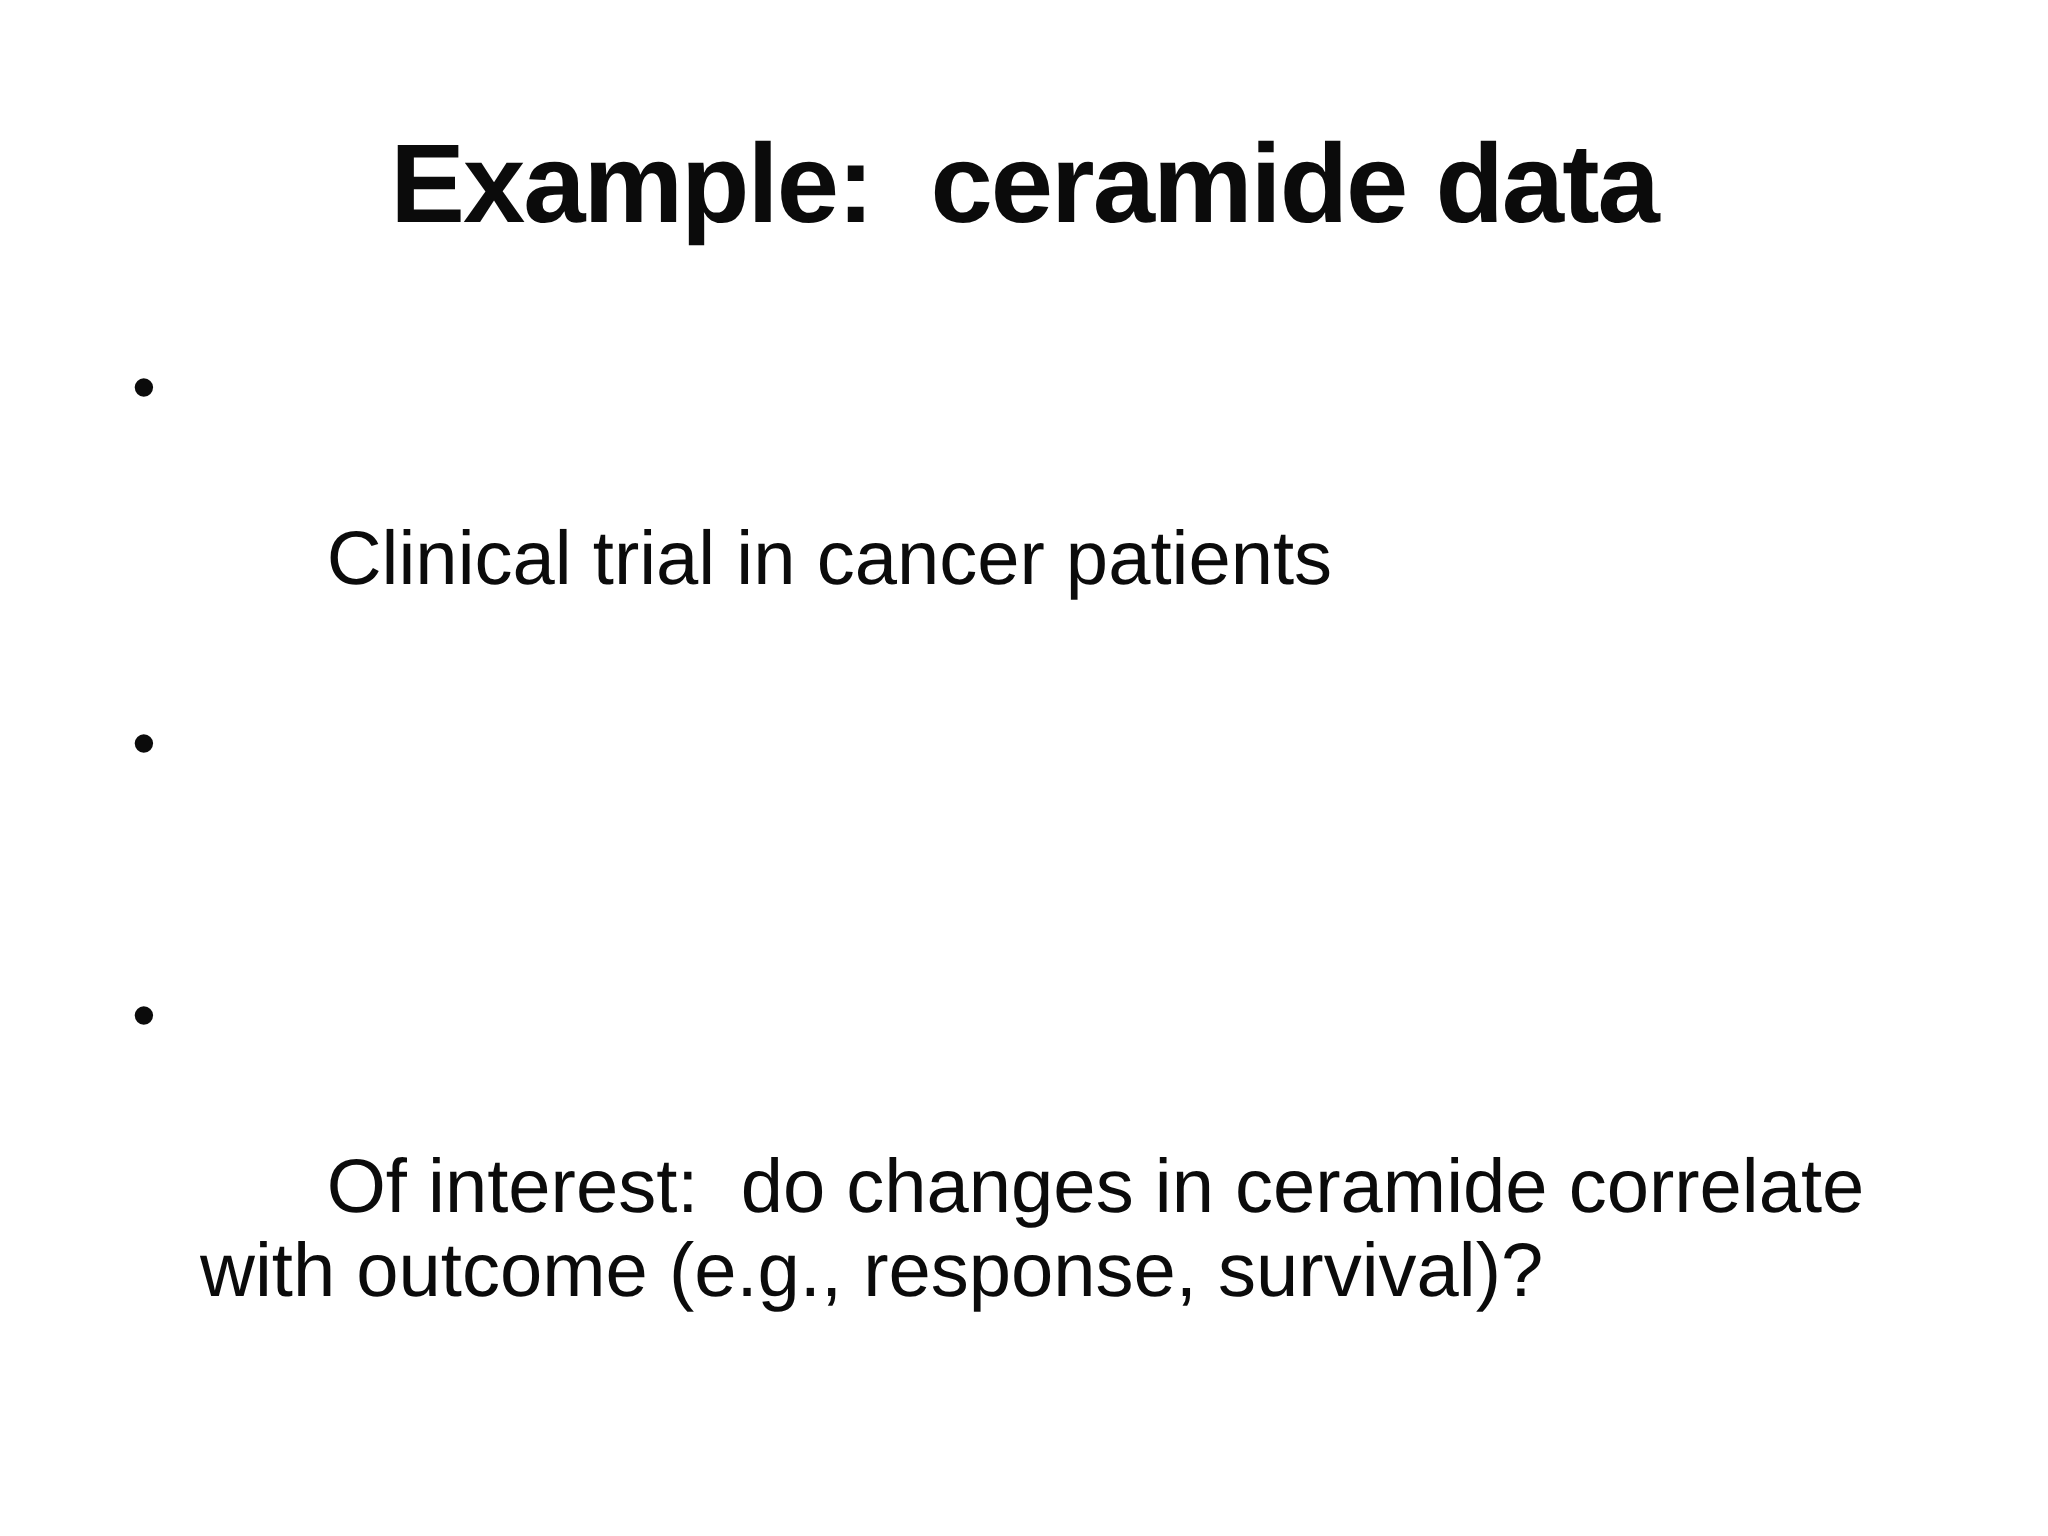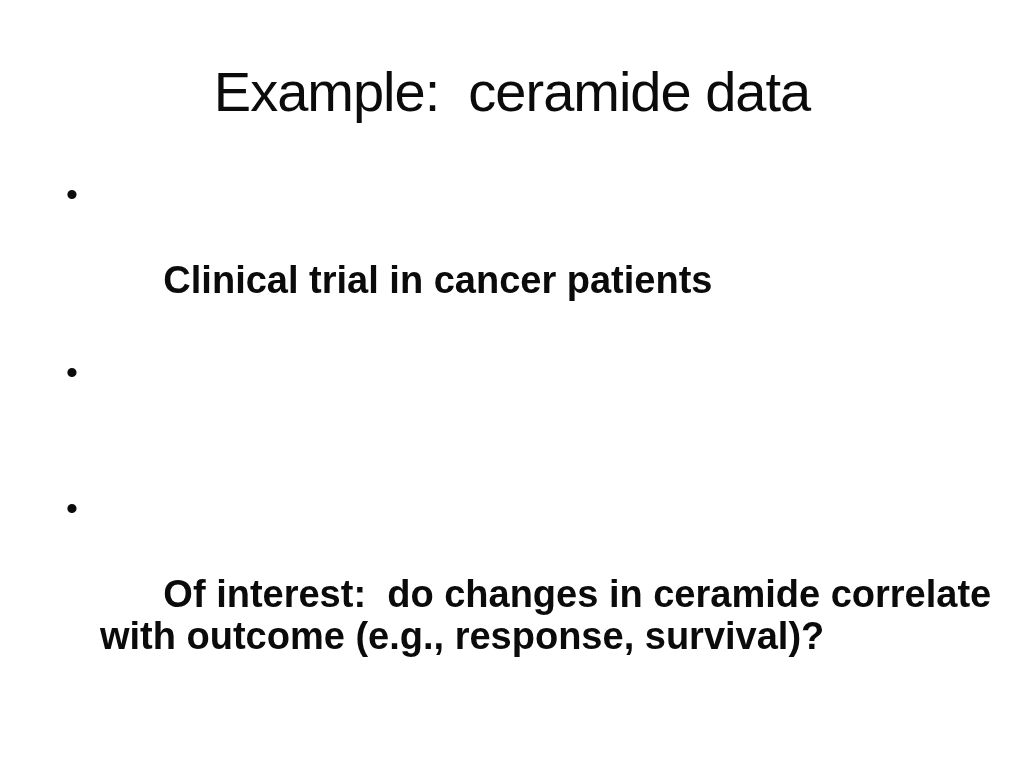--- a/index.html
+++ b/index.html
@@ -14,21 +14,21 @@
     background: #ffffff;
     overflow: hidden;
     font-family: "Liberation Sans", sans-serif;
     color: #000000;
   }
   .title {
     margin: 0;
     padding-top: 58px;
     text-align: center;
     font-size: 56px;
-    font-weight: 400;
+    font-weight: 700;
     line-height: 1.2;
     letter-spacing: -1px;
     white-space: pre-wrap;
     color: #0b0b0b;
   }
   .content {
     margin-top: 50px;
     margin-left: 64px;
     margin-right: 30px;
   }
@@ -44,21 +44,20 @@
     margin-bottom: 10px;
   }
   .l1 > .marker {
     position: absolute;
     left: 2px;
     top: -2px;
     font-size: 34px;
   }
   .txt {
     white-space: pre-wrap;
-    font-weight: bold;
   }
 </style>
 </head>
 <body>
 
 <div class="slide">
   <h1 class="title">Example:  ceramide data</h1>
 
   <div class="content">
 

